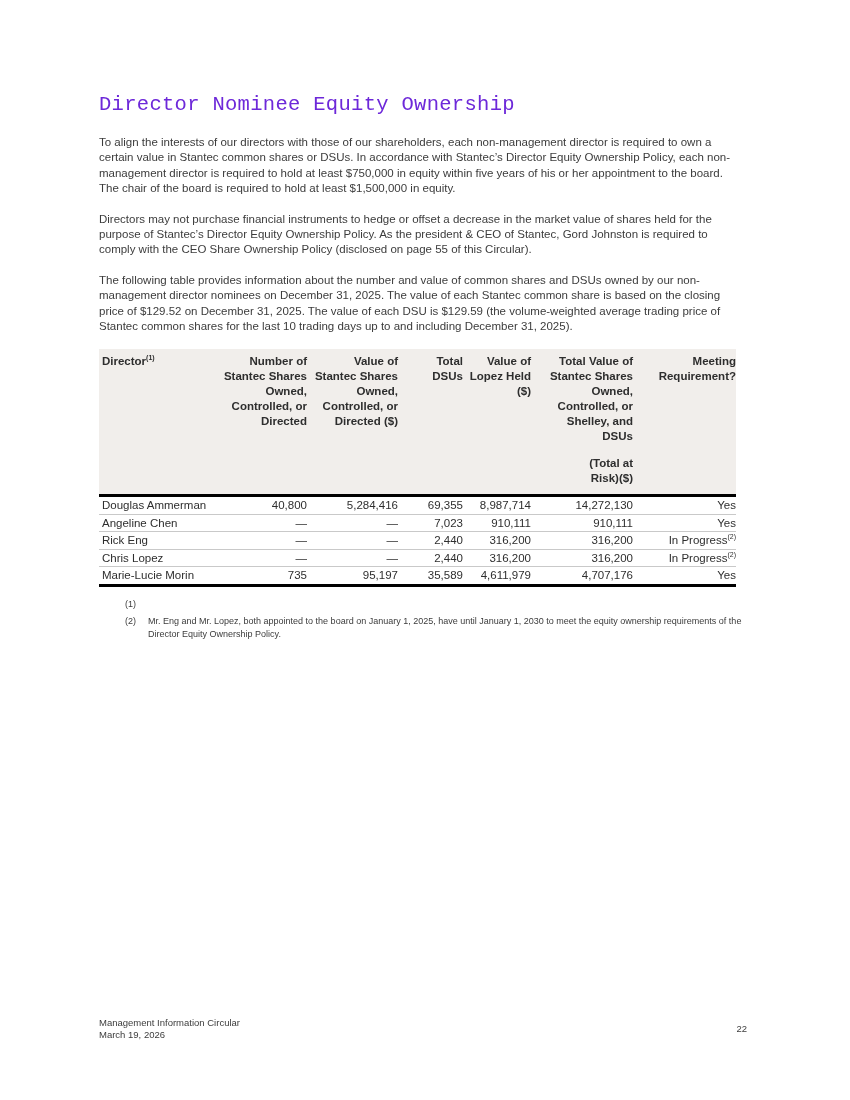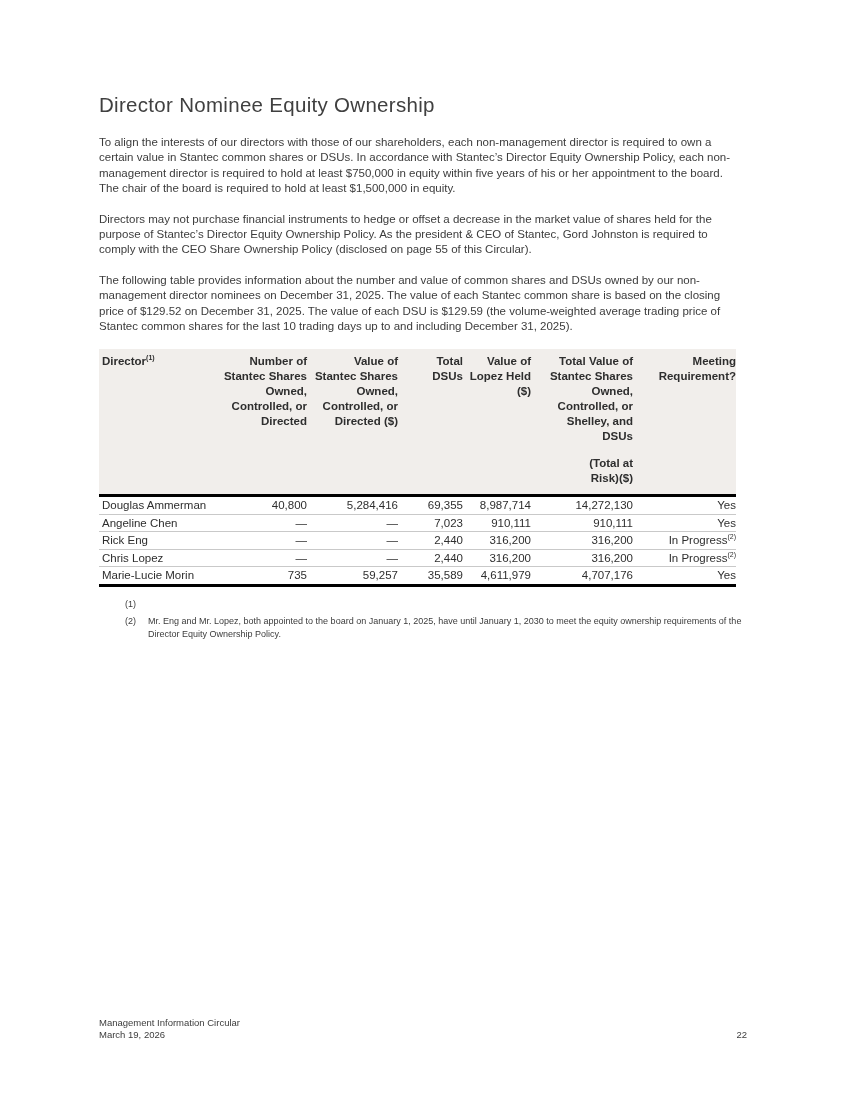--- a/index.html
+++ b/index.html
@@ -16,25 +16,25 @@
     position: relative;
     width: 850px; height: 1100px;
     background: #ffffff;
   }
   .content {
     position: absolute;
     left: 99px; top: 92px;
     width: 648px;
   }
   h1.doc-title {
-    font-family: Liberation Sans, sans-serif;
+    font-family: Liberation Mono, monospace;
     font-size: 20.5px;
     font-weight: normal;
     letter-spacing: 0.3px;
-    color: #404040;
+    color: #6d28d9;
     margin: 0 0 17px 0;
     line-height: 26px;
   }
   p.body-para {
     font-size: 11.5px;
     line-height: 15.4px;
     margin: 0 0 15px 0;
     color: #3c3c3c;
     width: 645px;
   }
@@ -92,21 +92,21 @@
     margin-bottom: 5px;
   }
   .fn-marker { width: 23px; flex: 0 0 23px; }
   .fn-text { max-width: 600px; }
   
   .footer {
     position: absolute;
     left: 99px; top: 1017px;
     width: 648px;
     display: flex;
-    align-items: flex-end;
+    align-items: center;
     font-size: 9.5px;
     line-height: 12px;
     color: #3c3c3c;
   }
   .footer-left  { flex: 1; }
   .footer-center{ flex: 0 0 auto; }
   .footer-right { flex: 1; text-align: right; }
 </style>
 </head>
 <body>
@@ -177,21 +177,21 @@
           <td>—</td>
           <td>—</td>
           <td>2,440</td>
           <td>316,200</td>
           <td>316,200</td>
           <td><span>In Progress</span><sup class="fn-ref">(2)</sup></td>
         </tr>
         <tr>
           <td class="c-dir">Marie-Lucie Morin</td>
           <td>735</td>
-          <td>59,257</td>
+          <td>95,197</td>
           <td>35,589</td>
           <td>4,611,979</td>
           <td>4,707,176</td>
           <td><span>Yes</span><sup class="fn-ref"></sup></td>
         </tr>
       </tbody>
     </table>
 
     <div class="footnotes">
       <div class="footnote">

